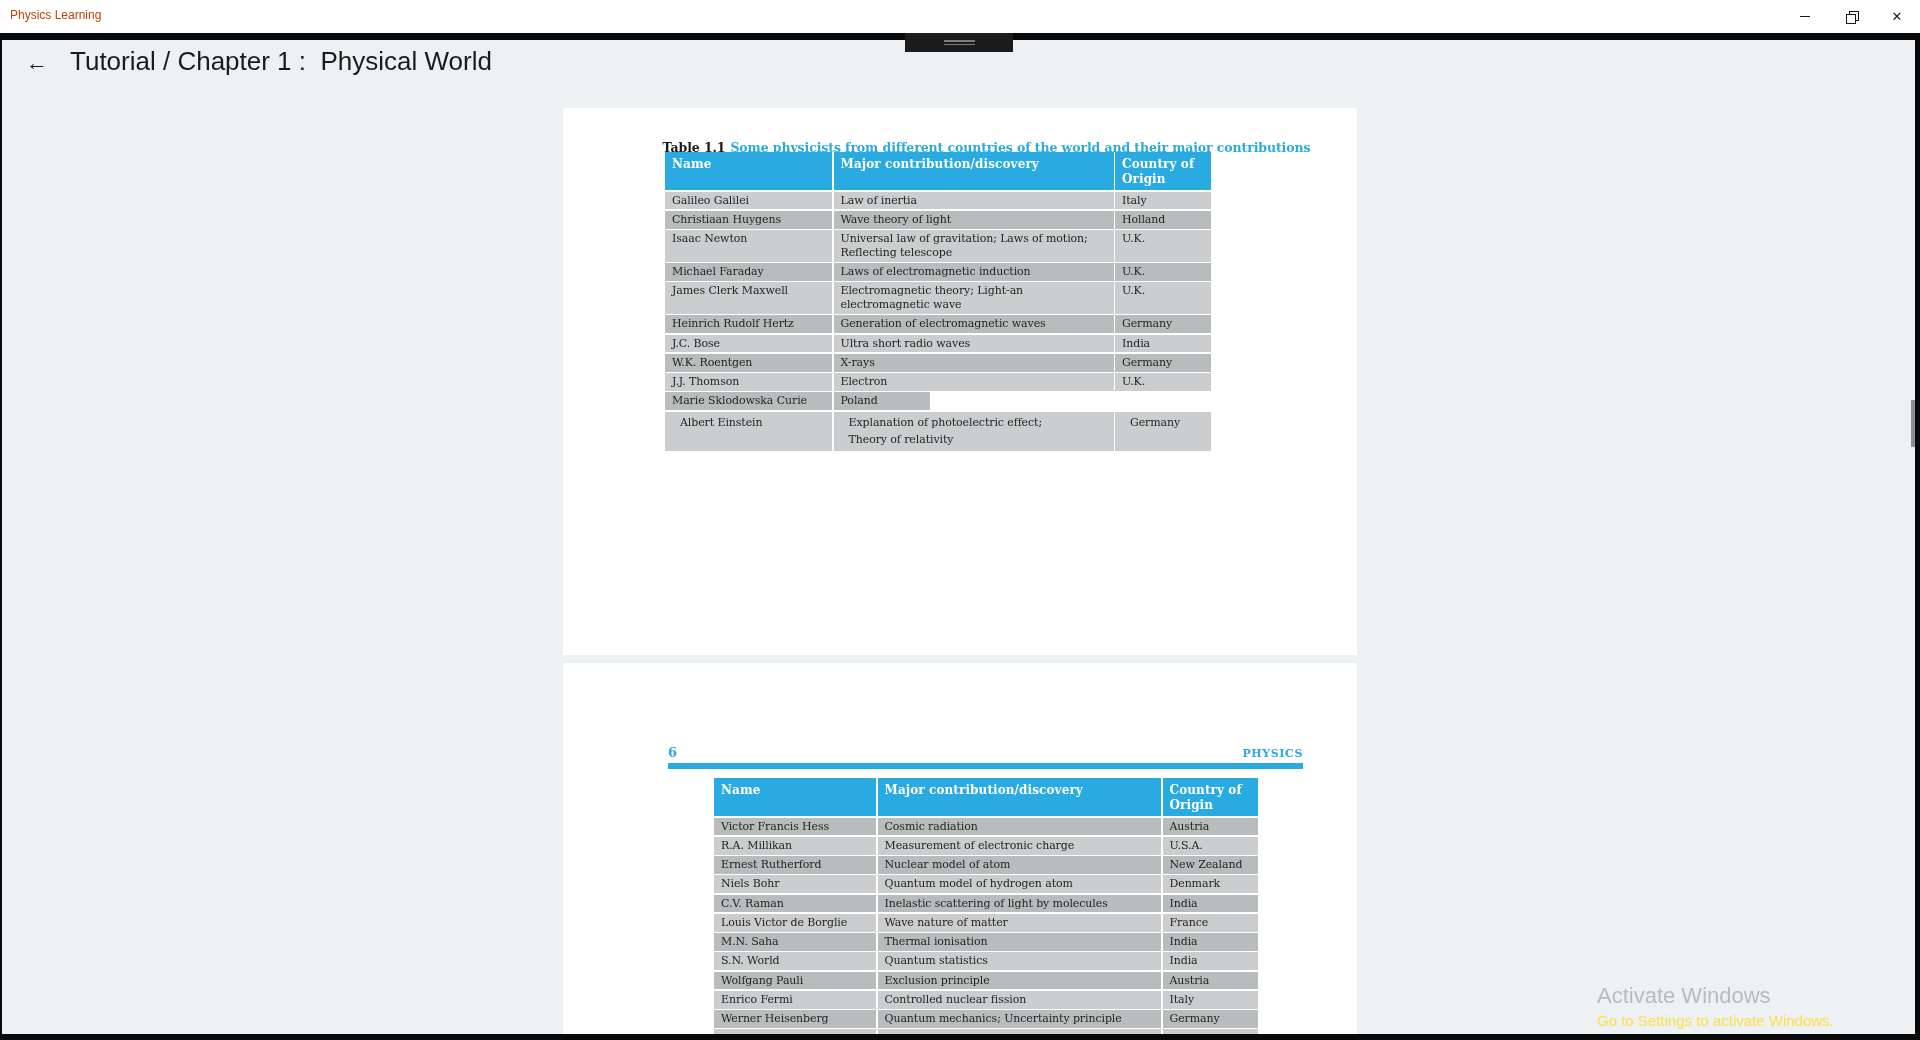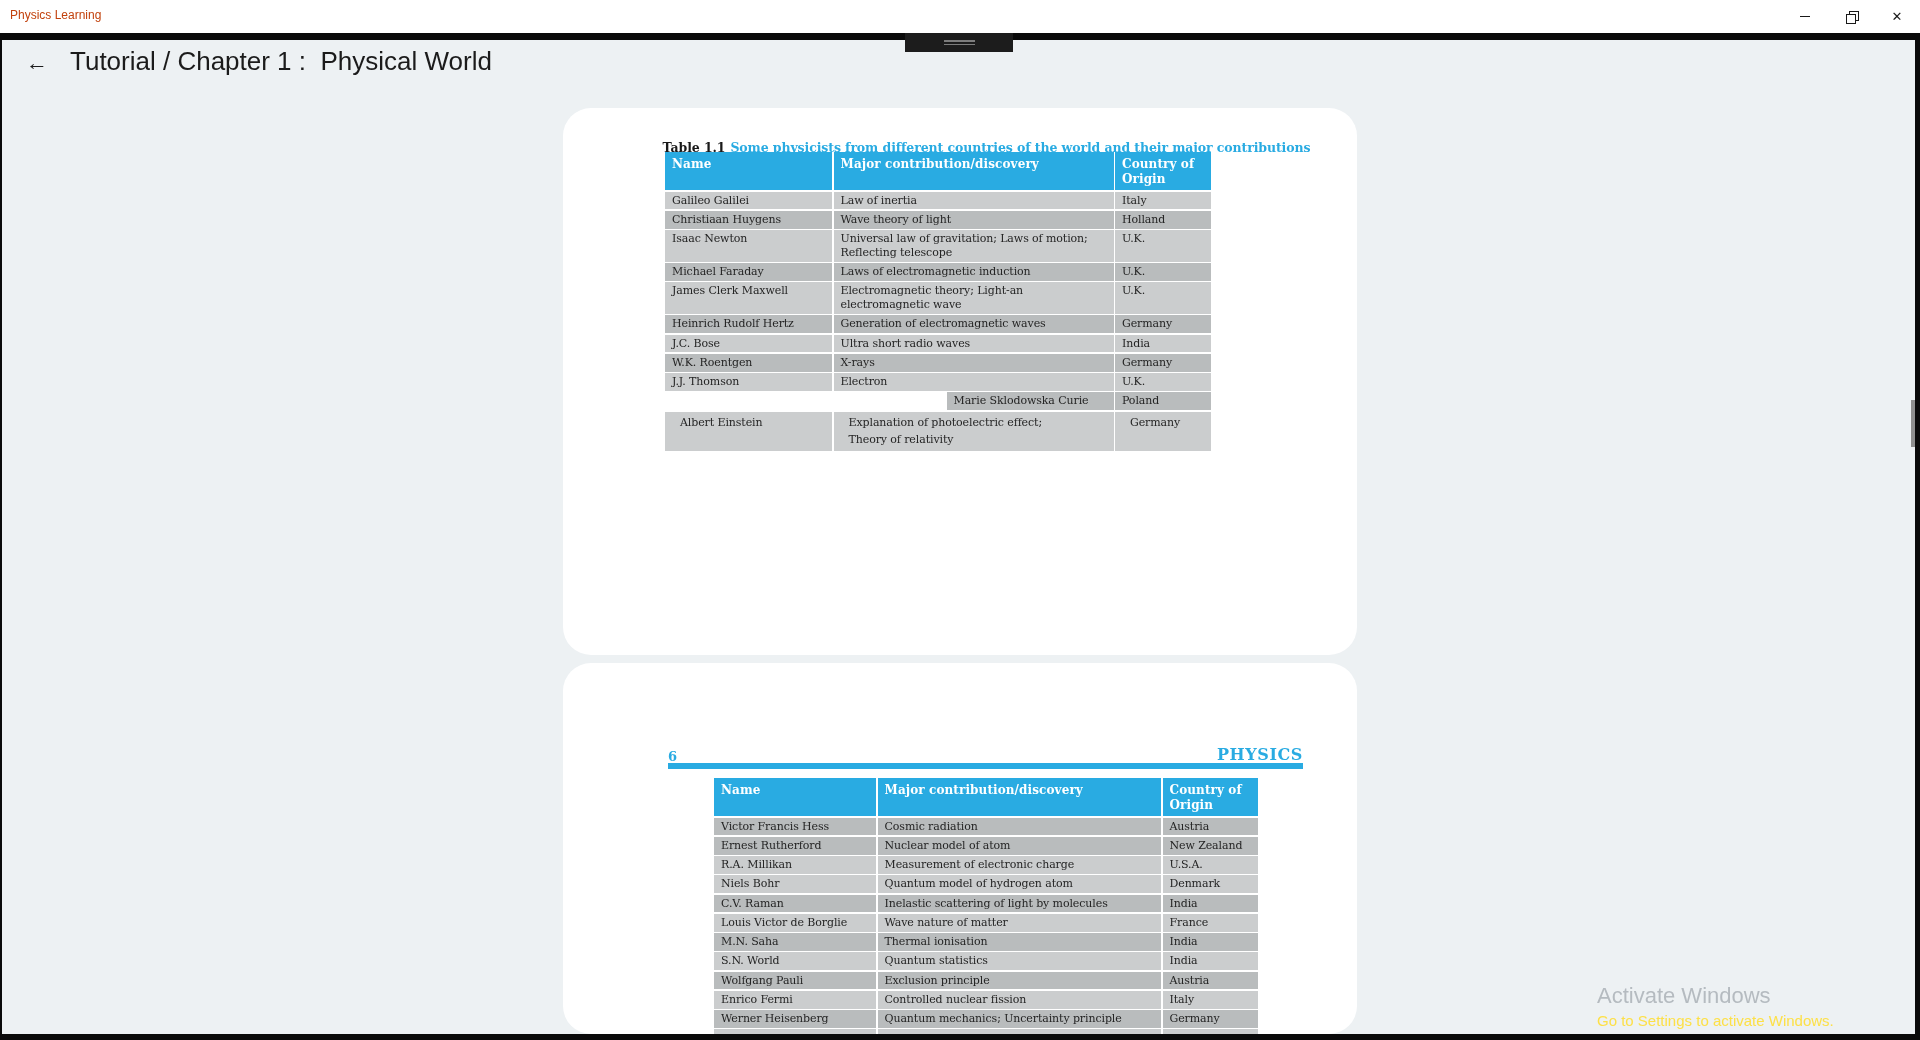--- a/index.html
+++ b/index.html
@@ -22,49 +22,49 @@
 
   .fs-grip { position: absolute; left: 905px; top: 33px; width: 108px; height: 19px; background: #1c1c1c; z-index: 6;
              display: flex; flex-direction: column; align-items: center; justify-content: center; gap: 2px; }
   .grip-line { width: 31px; height: 1.5px; background: #7c7c7c; }
 
   .back-button { position: absolute; left: 16px; top: 4px; width: 38px; height: 38px; display: flex; align-items: center; justify-content: center;
                  font-size: 22px; color: #1c1c1c; cursor: default; }
   .breadcrumb { position: absolute; left: 68px; top: 6px; font-size: 26px; font-weight: 400; color: #1b1b1b; white-space: pre; }
 
   
-  .page { position: absolute; left: 561px; width: 794px; background: #ffffff; border-radius: 28px; }
+  .page { position: absolute; left: 561px; width: 794px; background: #ffffff; }
   .page1 { top: 68px; height: 547px; }
   .page2 { top: 623px; height: 371px; overflow: hidden; }
 
   .caption { position: absolute; left: 74px; top: 17px; font-family: "DejaVu Serif", serif; font-weight: bold;
              font-size: 12.5px; letter-spacing: -0.1px; color: #1a1a1a; white-space: pre; }
   .cap-rest { color: var(--accent); margin-left: 5px; }
 
   
-  .ptable { position: absolute; display: flex; flex-direction: column; gap: 1.5px; align-items: flex-end; }
+  .ptable { position: absolute; display: flex; flex-direction: column; gap: 1.5px; }
   .t1 { left: 102px; top: 44px; width: 546px; }
   .t2 { left: 151px; top: 115px; width: 544px; }
   .thead, .trow { display: flex; gap: 1.5px; }
   .thead { height: 38px; overflow: hidden; }
   .hcell { background: var(--accent); color: #ffffff; font-family: "DejaVu Serif", serif; font-weight: bold;
            font-size: 12px; line-height: 1.3; padding: 4.5px 7px; white-space: pre-line; letter-spacing: 0.1px; }
   .tcell { background: var(--row-dark); font-family: "DejaVu Serif", serif; font-size: 11px; color: #242424;
            line-height: 1.25; padding: 2px 7px; white-space: pre-line; letter-spacing: -0.1px; }
   .trow.alt .tcell { background: var(--row-light); }
   .t1 .c0 { width: 167px; } .t1 .c1 { width: 280px; } .t1 .c2 { width: 96px; }
   .t2 .c0 { width: 162px; } .t2 .c1 { width: 283.5px; } .t2 .c2 { width: 95.5px; }
   .t1 .trow:last-child .tcell { line-height: 1.6; min-height: 39px; padding-left: 15px; }
   .trow.stub .tcell { height: 8px; }
 
   
   .folio-row { position: absolute; left: 105px; top: 82px; width: 635px; display: flex; justify-content: space-between;
                align-items: flex-end; font-family: "DejaVu Serif", serif; font-weight: bold; color: var(--accent); }
   .folio-num { font-size: 13px; }
-  .running-head { font-size: 16px; letter-spacing: 0.6px; }
+  .running-head { font-size: 11px; letter-spacing: 0.6px; }
   .folio-bar { position: absolute; left: 105px; top: 100px; width: 635px; height: 6px; background: var(--accent); }
 
   
   .scrollbar-thumb { position: absolute; left: 1911px; top: 400px; width: 4px; height: 47px; background: #8f8f8f; z-index: 7; }
   .watermark { position: absolute; left: 1597px; top: 941px; z-index: 5; color: #b5bbc0; }
   .wm-title { font-size: 22px; font-weight: 400; margin-top: 42px; }
   .wm-sub { font-size: 15px; margin-top: 3px; color: #fde047; }
 </style>
 </head>
 <body>
@@ -178,29 +178,29 @@
         <div class="hcell c0">Name</div>
         <div class="hcell c1">Major contribution/discovery</div>
         <div class="hcell c2">Country of
 Origin</div>
       </div>
     <div class="trow">
           <div class="tcell c0">Victor Francis Hess</div>
           <div class="tcell c1">Cosmic radiation</div>
           <div class="tcell c2">Austria</div>
         </div>
+        <div class="trow alt">
+          <div class="tcell c0">R.A.  Millikan</div>
+          <div class="tcell c1">Measurement of electronic charge</div>
+          <div class="tcell c2">U.S.A.</div>
+        </div>
         <div class="trow">
           <div class="tcell c0">Ernest Rutherford</div>
           <div class="tcell c1">Nuclear model of atom</div>
           <div class="tcell c2">New Zealand</div>
-        </div>
-        <div class="trow alt">
-          <div class="tcell c0">R.A.  Millikan</div>
-          <div class="tcell c1">Measurement of electronic charge</div>
-          <div class="tcell c2">U.S.A.</div>
         </div>
         <div class="trow alt">
           <div class="tcell c0">Niels Bohr</div>
           <div class="tcell c1">Quantum model of hydrogen atom</div>
           <div class="tcell c2">Denmark</div>
         </div>
         <div class="trow">
           <div class="tcell c0">C.V. Raman</div>
           <div class="tcell c1">Inelastic scattering of light by molecules</div>
           <div class="tcell c2">India</div>

